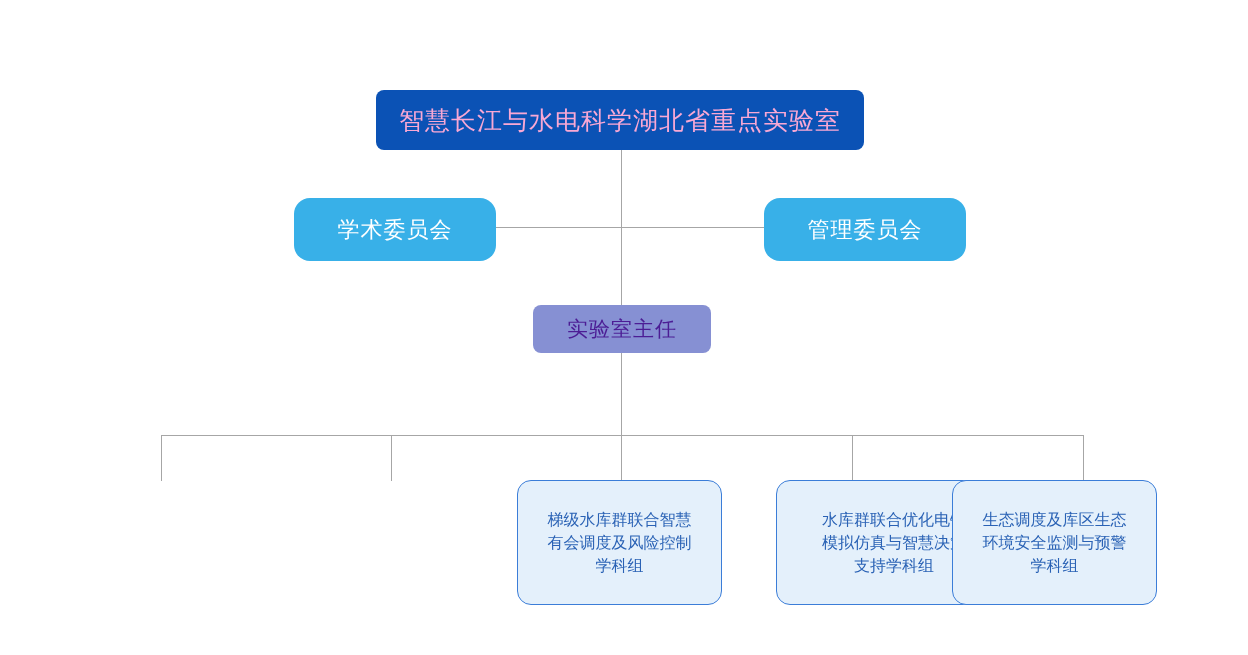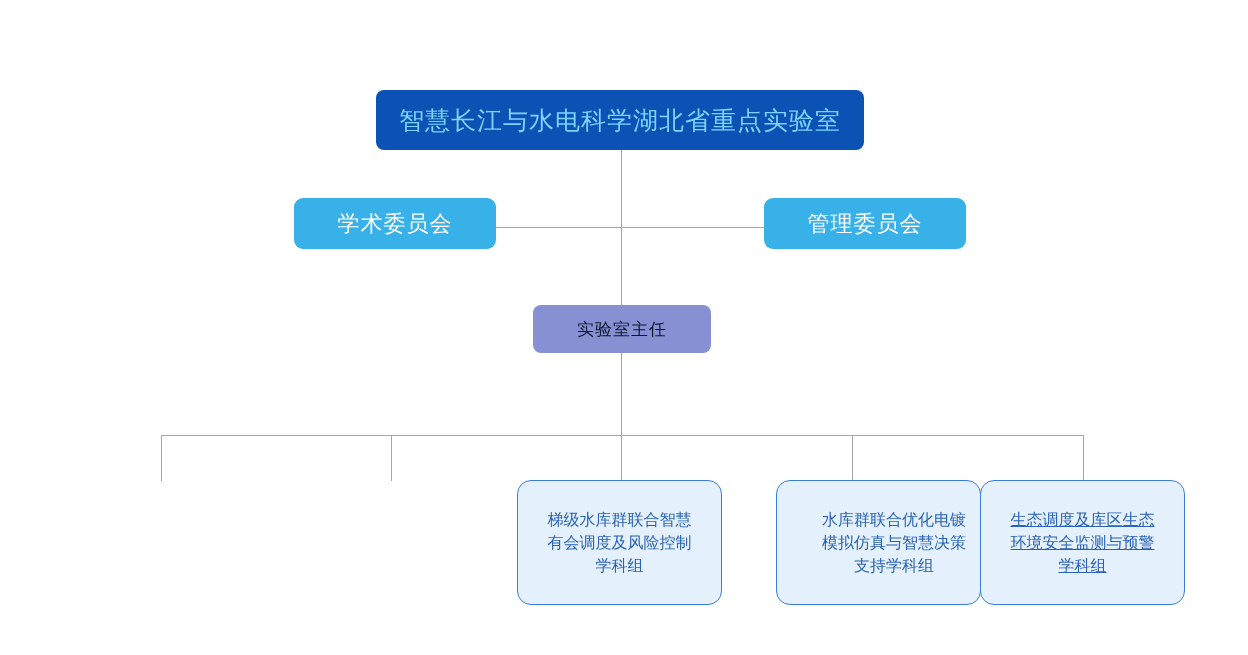--- a/index.html
+++ b/index.html
@@ -37,48 +37,48 @@
     border-radius: 9px;
   }
 
   
   .node-root {
     left: 376px;
     top: 90px;
     width: 488px;
     height: 60px;
     background: #0b52b5;
-    color: #7dd3fc;
+    color: #f9a8d4;
     font-size: 25px;
     letter-spacing: 1px;
     border-radius: 8px;
   }
 
   
   .node-committee {
     top: 198px;
-    height: 51px;
+    height: 63px;
     background: #38b0e8;
     color: #ffffff;
     font-size: 22px;
     letter-spacing: 1px;
-    border-radius: 9px;
+    border-radius: 16px;
   }
   .node-academic { left: 294px; width: 202px; }
   .node-management { left: 764px; width: 202px; }
 
   
   .node-director {
     left: 533px;
     top: 305px;
     width: 178px;
     height: 48px;
     background: #8690d3;
-    color: #0f172a;
-    font-size: 17px;
+    color: #4c1d95;
+    font-size: 21px;
     letter-spacing: 1px;
     border-radius: 8px;
   }
 
   
   .node-group {
     top: 480px;
     width: 205px;
     height: 125px;
     background: #e4f0fb;
@@ -88,21 +88,21 @@
     font-size: 16px;
     line-height: 1.45;
     padding: 0 10px;
   }
   .node-group .label { display: block; white-space: pre-line; }
 
   .group-1 { left: 60px; }
   .group-2 { left: 290px; }
   .group-3 { left: 517px; }
   .group-4 { left: 776px; padding-left: 41px; }
-  .group-5 { left: 980px; text-decoration: underline; }
+  .group-5 { left: 952px; }
 </style>
 </head>
 <body>
 
 <div id="org-chart">
 
   <div class="line v" style="left:621px; top:150px; height:155px;"></div>
   <div class="line h" style="left:496px; top:227px; width:268px;"></div>
 
   <div class="line v" style="left:621px; top:353px; height:82px;"></div>

